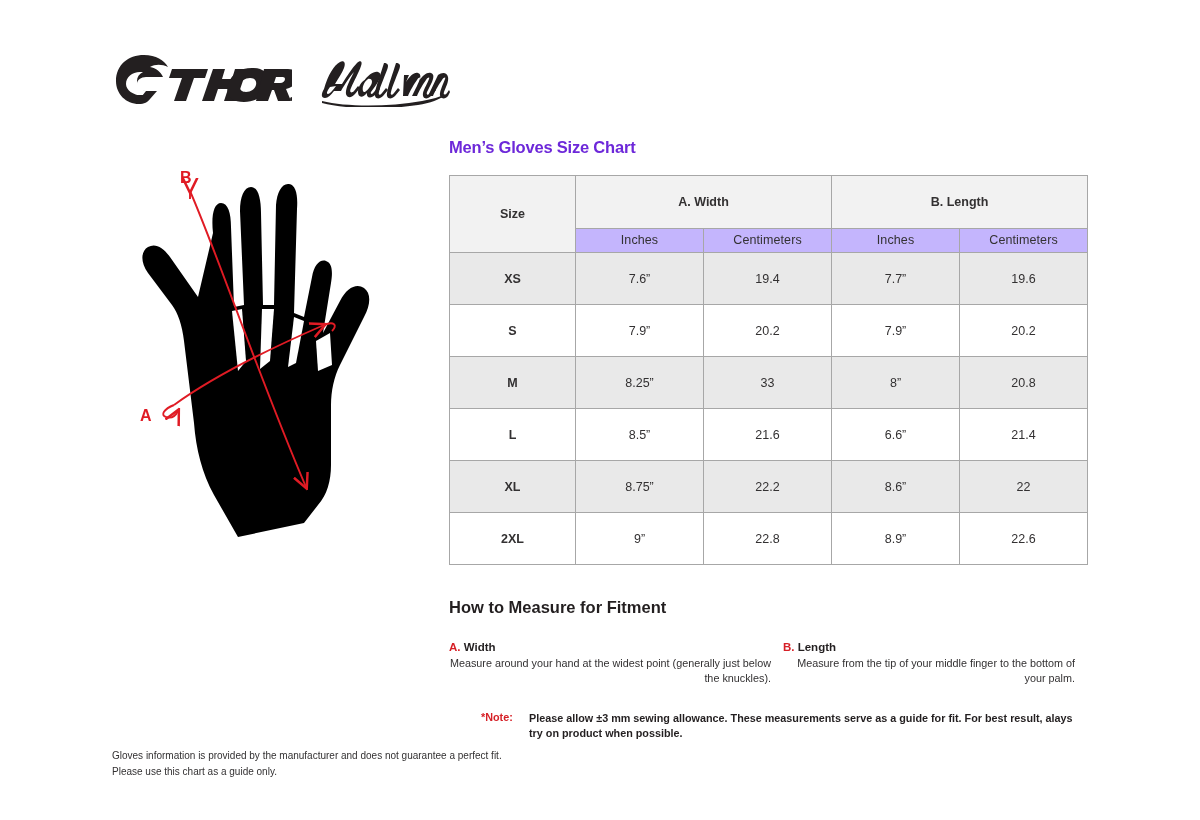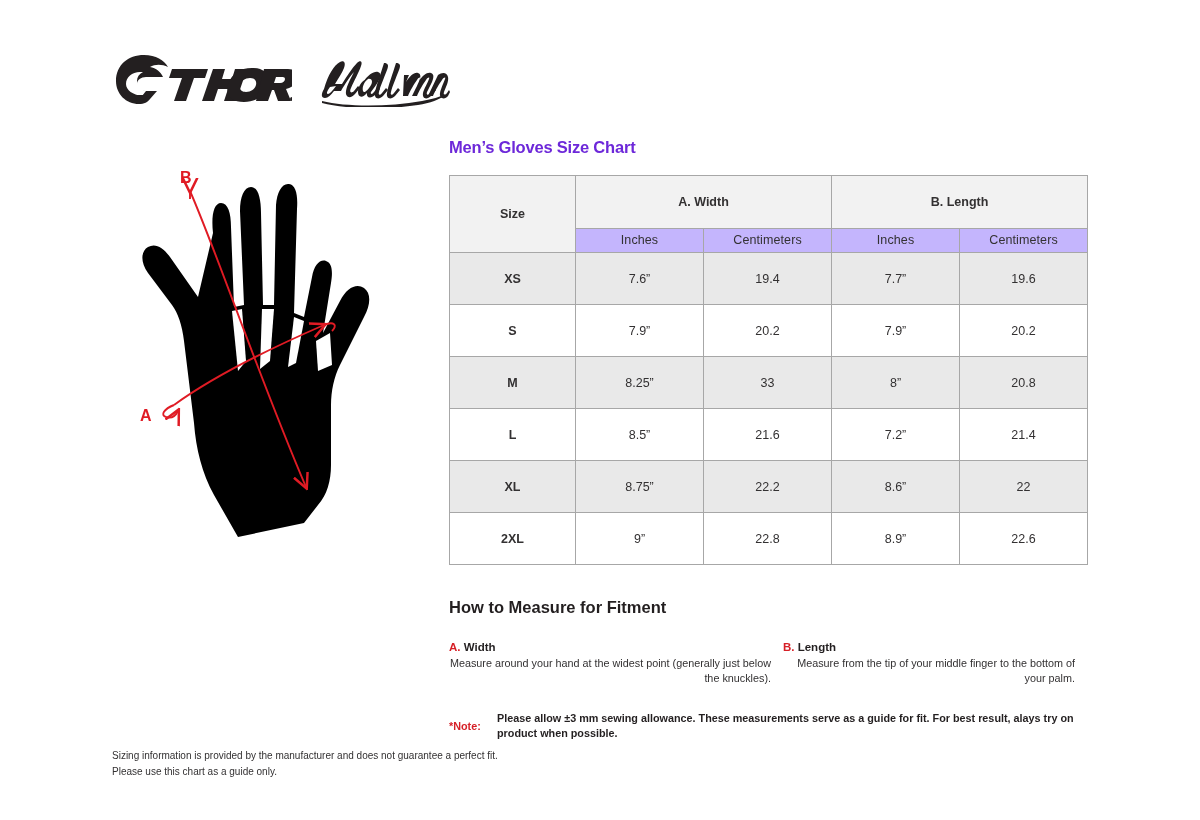--- a/index.html
+++ b/index.html
@@ -131,21 +131,22 @@
     line-height: 1.38;
     color: #333132;
     margin: 0;
     text-align: right;
   }
 
   
   .note-row {
     margin-top: 25px;
     display: flex;
-    align-items: center;
+    align-items: flex-start;
+    margin-left: 32px;
   }
   .note-label {
     color: #d62027;
     font-weight: bold;
     font-size: 10.8px;
     width: 48px;
     flex: 0 0 48px;
   }
   .note-text {
     font-size: 10.8px;
@@ -349,21 +350,21 @@
         <td class="size-cell">M</td>
         <td class="data-cell">8.25”</td>
         <td class="data-cell">33</td>
         <td class="data-cell">8”</td>
         <td class="data-cell">20.8</td>
       </tr>
       <tr class="plain">
         <td class="size-cell">L</td>
         <td class="data-cell">8.5”</td>
         <td class="data-cell">21.6</td>
-        <td class="data-cell">7.2”</td>
+        <td class="data-cell">6.6”</td>
         <td class="data-cell">21.4</td>
       </tr>
       <tr class="shade">
         <td class="size-cell">XL</td>
         <td class="data-cell">8.75”</td>
         <td class="data-cell">22.2</td>
         <td class="data-cell">8.6”</td>
         <td class="data-cell">22</td>
       </tr>
       <tr class="plain">
@@ -397,15 +398,15 @@
   </div>
 
   <div class="note-row">
     <span class="note-label">*Note:</span>
     <span class="note-text">Please allow ±3 mm sewing allowance. These measurements serve as a guide for fit. For best result, alays try on product when possible.</span>
   </div>
 
 </div>
 
 <div class="footer">
-  <p>Sizing information is provided by the manufacturer and does not guarantee a perfect fit.</p>
+  <p>Gloves information is provided by the manufacturer and does not guarantee a perfect fit.</p>
   <p>Please use this chart as a guide only.</p>
 </div>
 
 </body></html>

